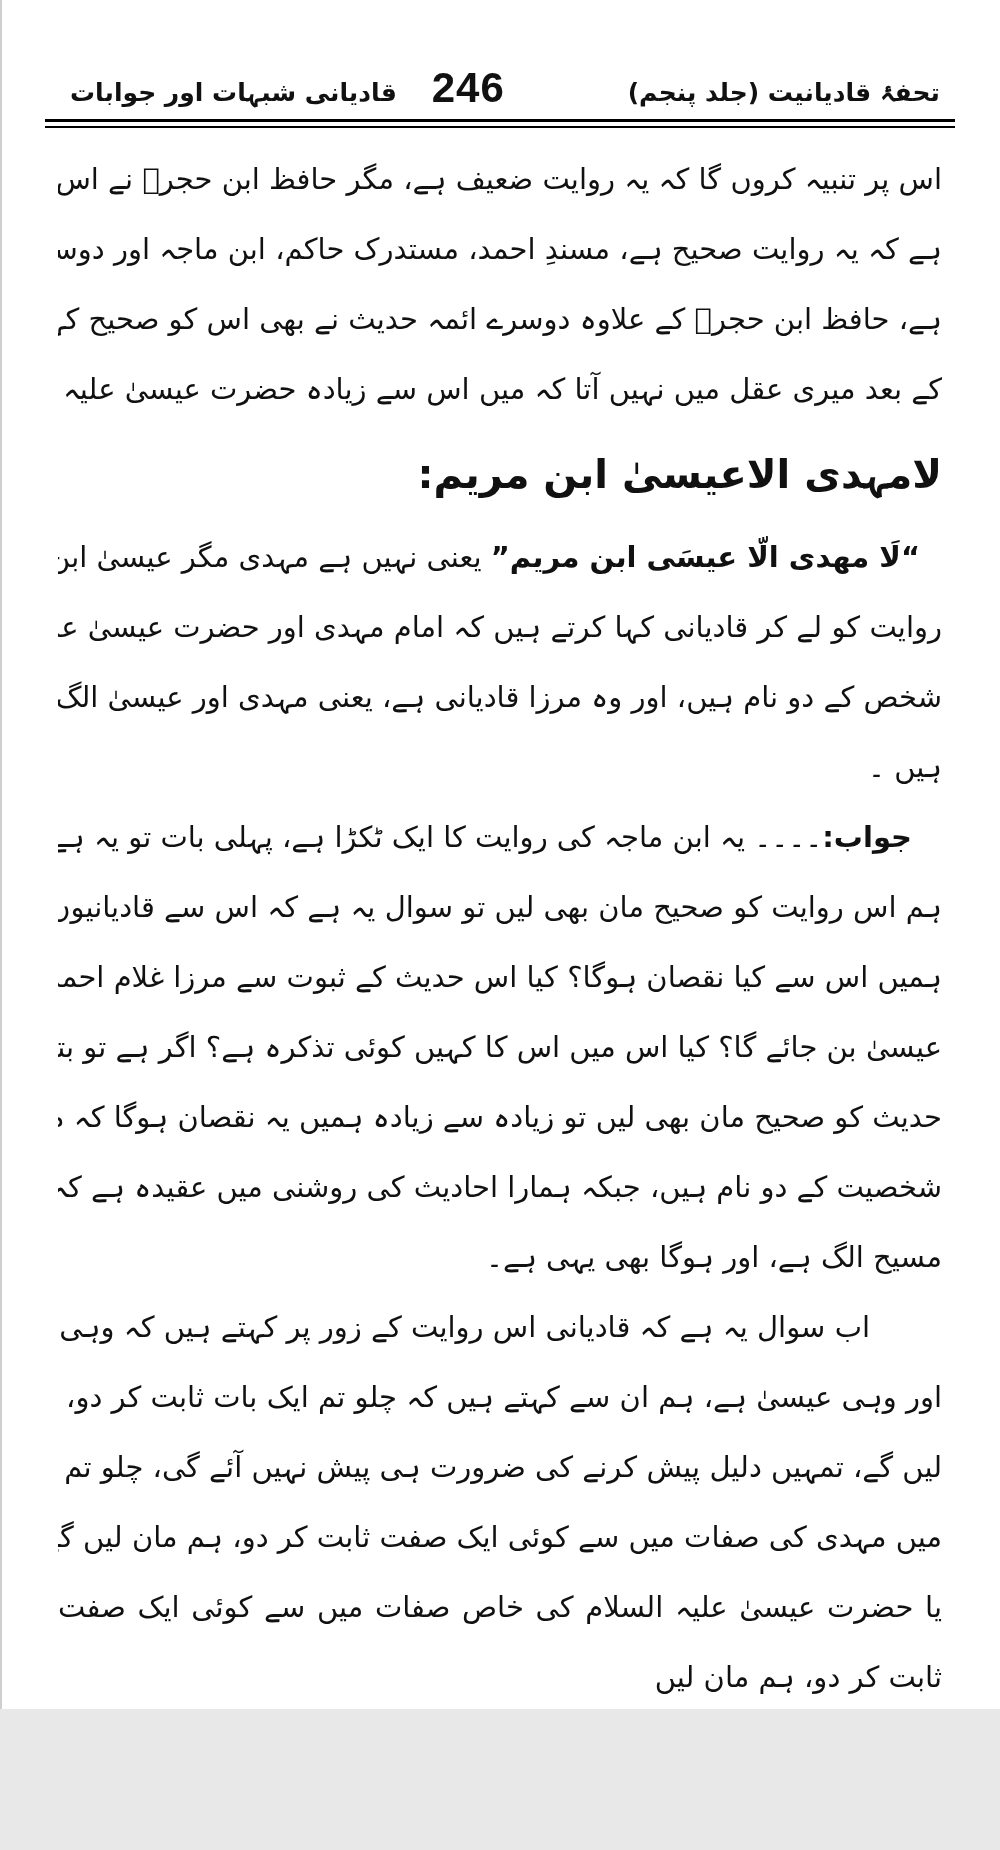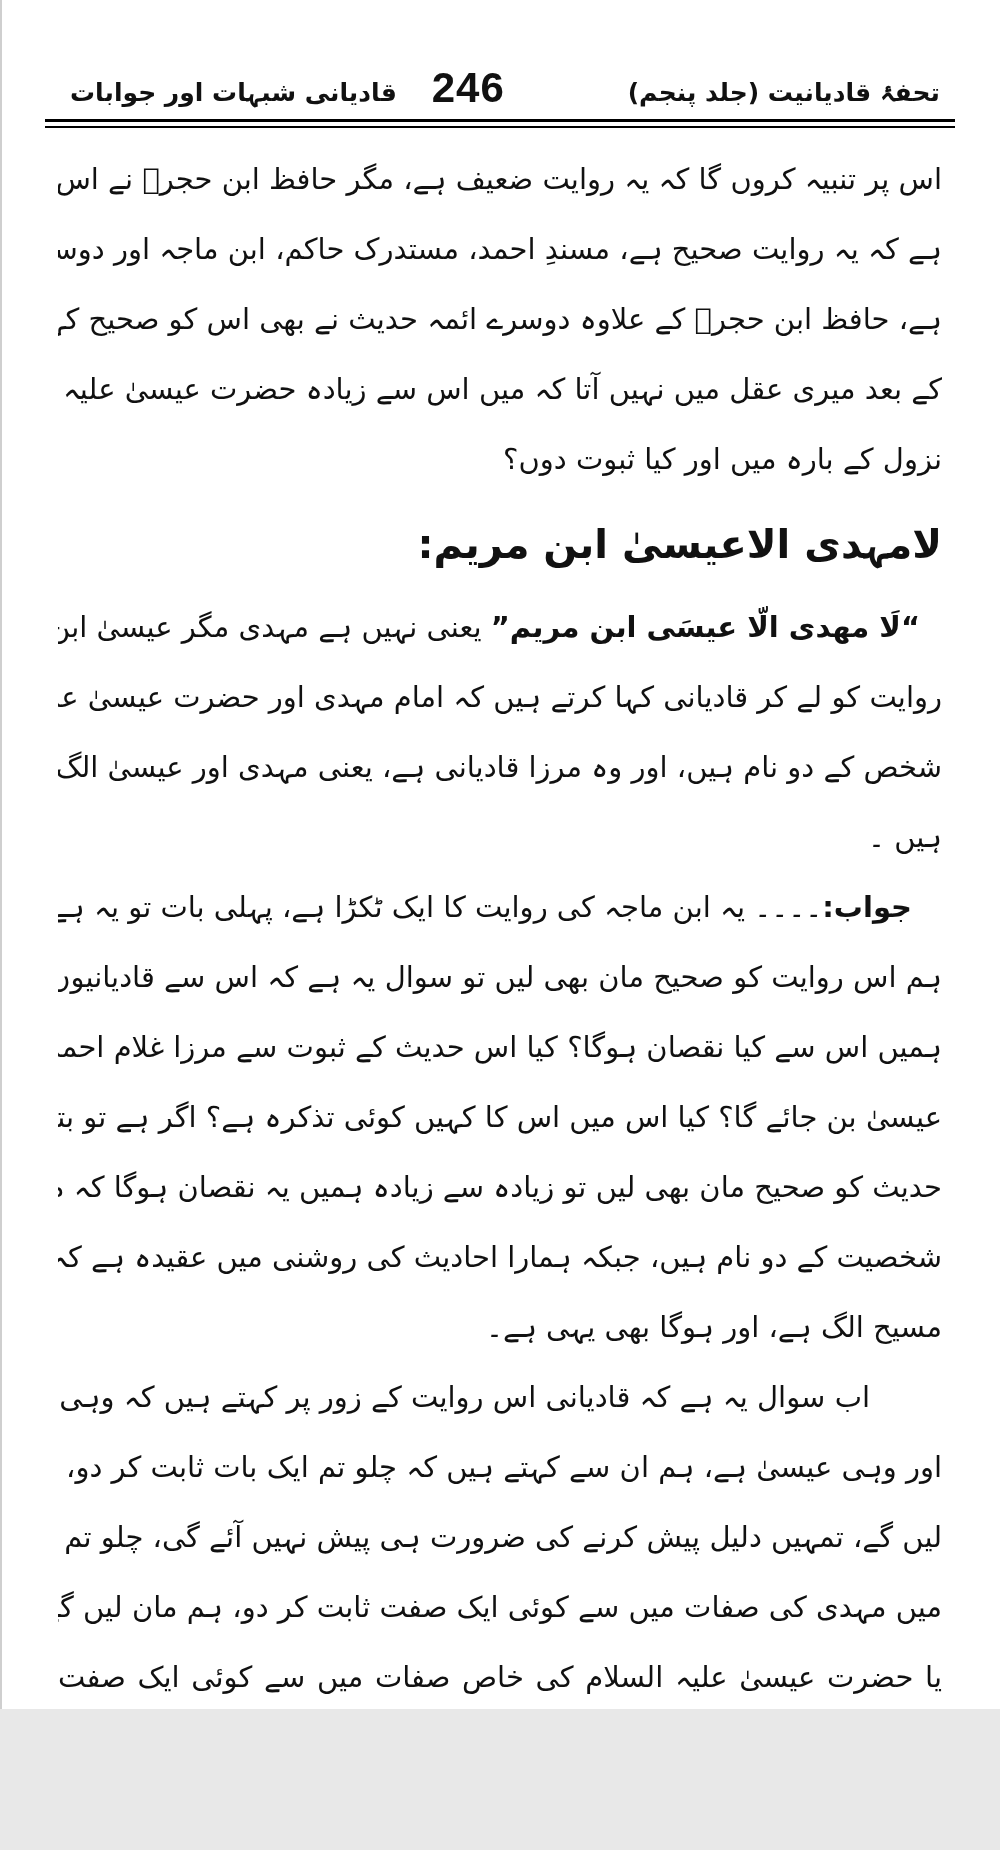--- a/index.html
+++ b/index.html
@@ -91,21 +91,20 @@
   </header>
 
   <div class="double-rule"></div>
 
   <main class="body">
 
     <div class="line">اس پر تنبیہ کروں گا کہ یہ روایت ضعیف ہے، مگر حافظ ابن حجرؒ نے اس حدیث کو نقل کر کے کہا</div>
     <div class="line">ہے کہ یہ روایت صحیح ہے، مسندِ احمد، مستدرک حاکم، ابن ماجہ اور دوسری کتابوں میں موجود</div>
     <div class="line">ہے، حافظ ابن حجرؒ کے علاوہ دوسرے ائمہ حدیث نے بھی اس کو صحیح کہا ہے۔ اس قدر وضاحت</div>
     <div class="line">کے بعد میری عقل میں نہیں آتا کہ میں اس سے زیادہ حضرت عیسیٰ علیہ السلام کے آسمان سے</div>
-    <div class="line end">نزول کے بارہ میں اور کیا ثبوت دوں؟</div>
 
     <h2 class="heading">لامہدی الاعیسیٰ ابن مریم:</h2>
 
     <div class="line indent1">
       <span class="seg bold">“لَا مهدی الّا عیسَی ابن مریم”</span><span class="seg"> یعنی نہیں ہے مہدی مگر عیسیٰ ابن مریم۔ اس</span>
     </div>
     <div class="line">روایت کو لے کر قادیانی کہا کرتے ہیں کہ امام مہدی اور حضرت عیسیٰ علیہ السلام ایک ہی</div>
     <div class="line">شخص کے دو نام ہیں، اور وہ مرزا قادیانی ہے، یعنی مہدی اور عیسیٰ الگ الگ شخصیتیں نہیں</div>
     <div class="line end">ہیں ۔</div>
 

